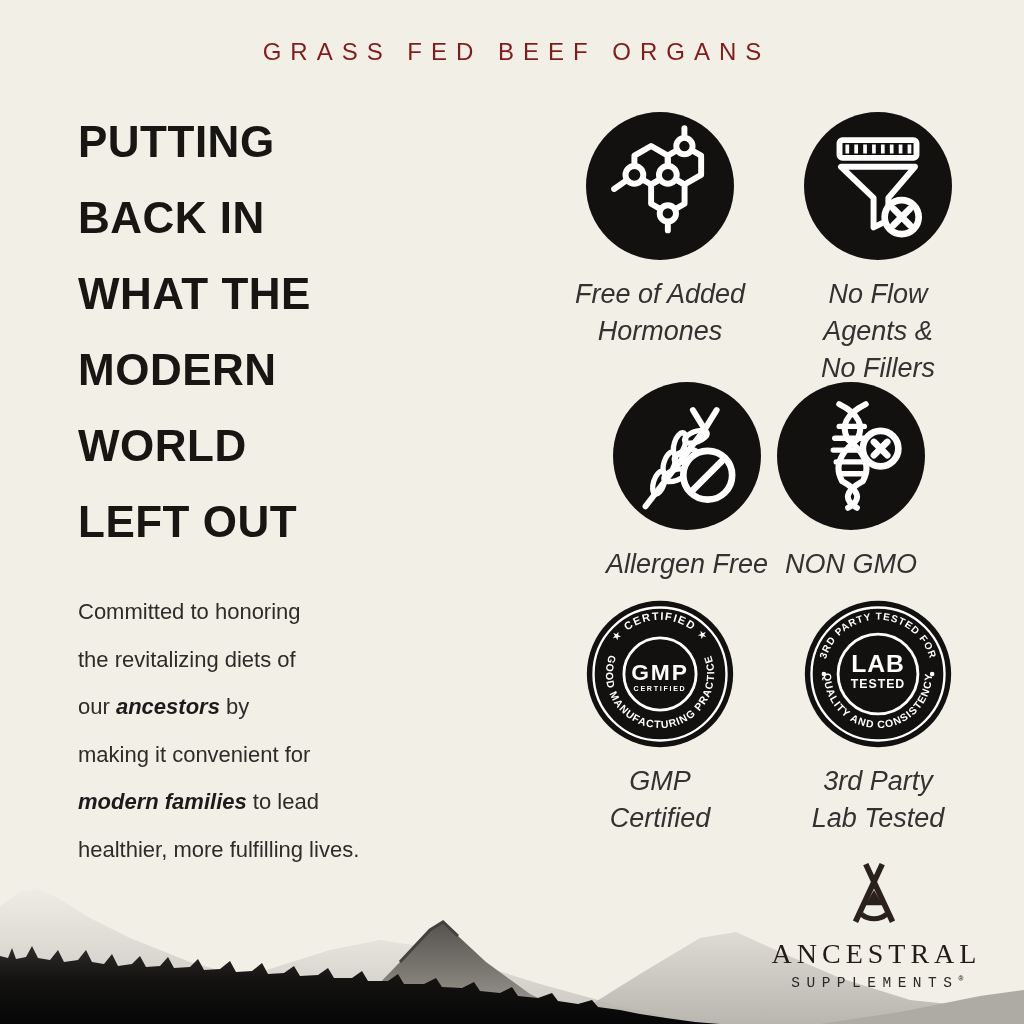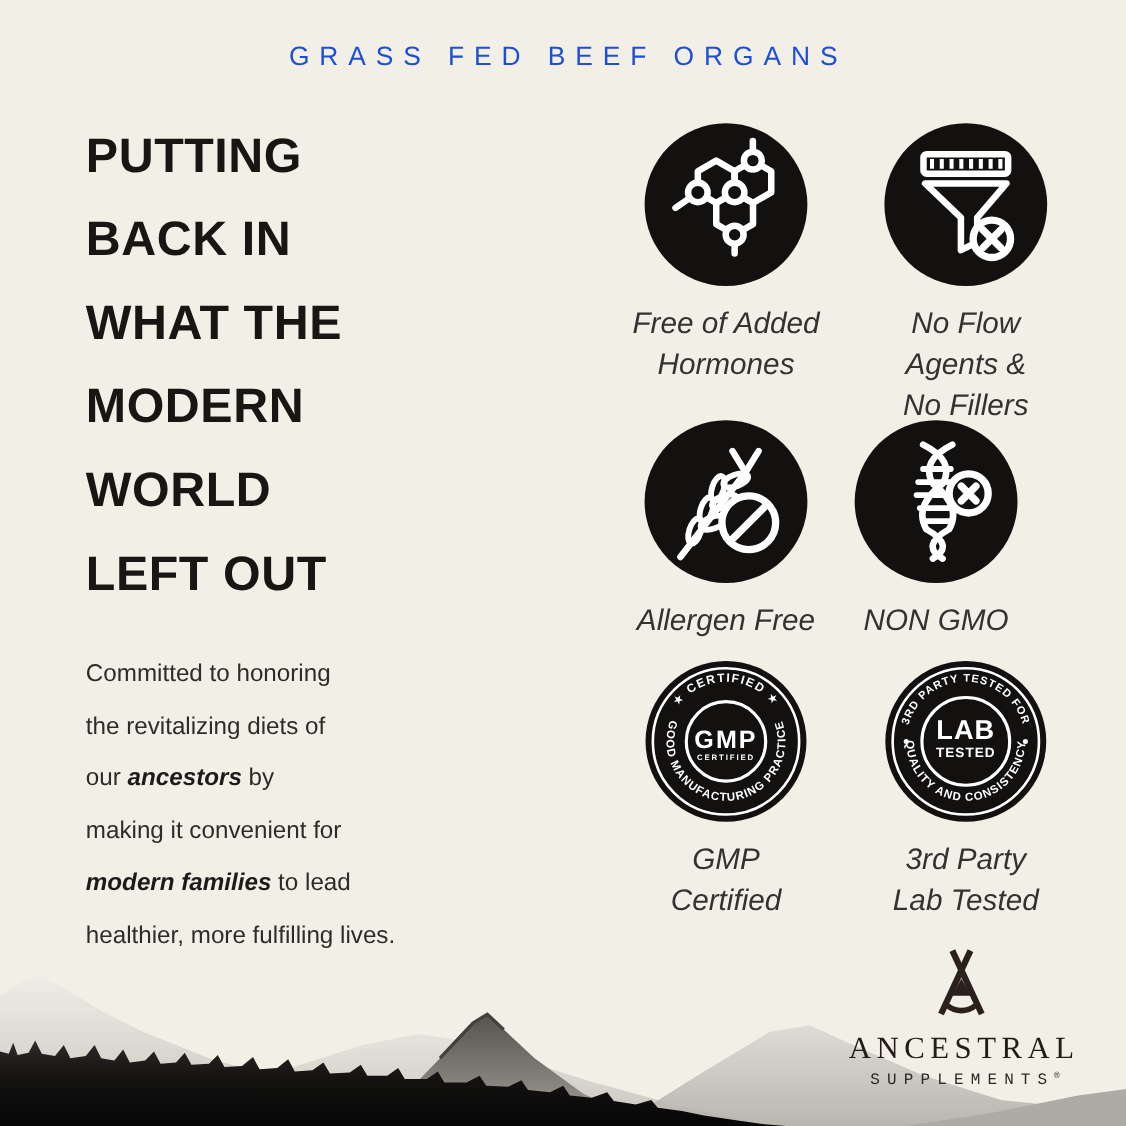--- a/index.html
+++ b/index.html
@@ -5,38 +5,38 @@
   html,body{margin:0;padding:0;background:#888;}
   #canvas{
     position:relative;width:1024px;height:1024px;margin:0 auto;
     background:#f2efe7;overflow:hidden;
     font-family:"Liberation Sans", sans-serif;
   }
   
   .kicker{
     position:absolute;top:38px;left:0;width:100%;text-align:center;
     font-size:24px;font-weight:400;letter-spacing:9px;text-indent:9px;
-    color:#1d4ed8;
+    color:#7f1d1d;
   }
   
   .headline{
     position:absolute;left:78px;top:104px;
     font-size:44px;line-height:76px;font-weight:bold;letter-spacing:.5px;
     color:#171613;
   }
   
   .bodycopy{
     position:absolute;left:78px;top:588px;
     font-size:22px;line-height:47.5px;color:#2e2b28;
   }
   .bodycopy .em{font-weight:bold;font-style:italic;color:#1d1b19;}
   
   .cell{position:absolute;width:210px;text-align:center;}
   .c1{left:555px;top:112px}.c2{left:773px;top:112px}
-  .c3{left:555px;top:382px}.c4{left:746px;top:382px}
+  .c3{left:582px;top:382px}.c4{left:746px;top:382px}
   .c5{left:555px;top:598px}.c6{left:773px;top:598px}
   .badge-circle{
     width:148px;height:148px;margin:0 auto;border-radius:50%;
     background:#131110;display:flex;align-items:center;justify-content:center;
   }
   .badge-circle svg{width:148px;height:148px;display:block;}
   .badge-label{margin-top:16px;font-size:27px;line-height:37px;color:#343230;}
   .badge-label .bl{display:block;font-style:italic;}
   .c5 .badge-label,.c6 .badge-label{margin-top:13px;}
   .seal-svg{width:152px;height:152px;margin:0 auto;display:block;}

